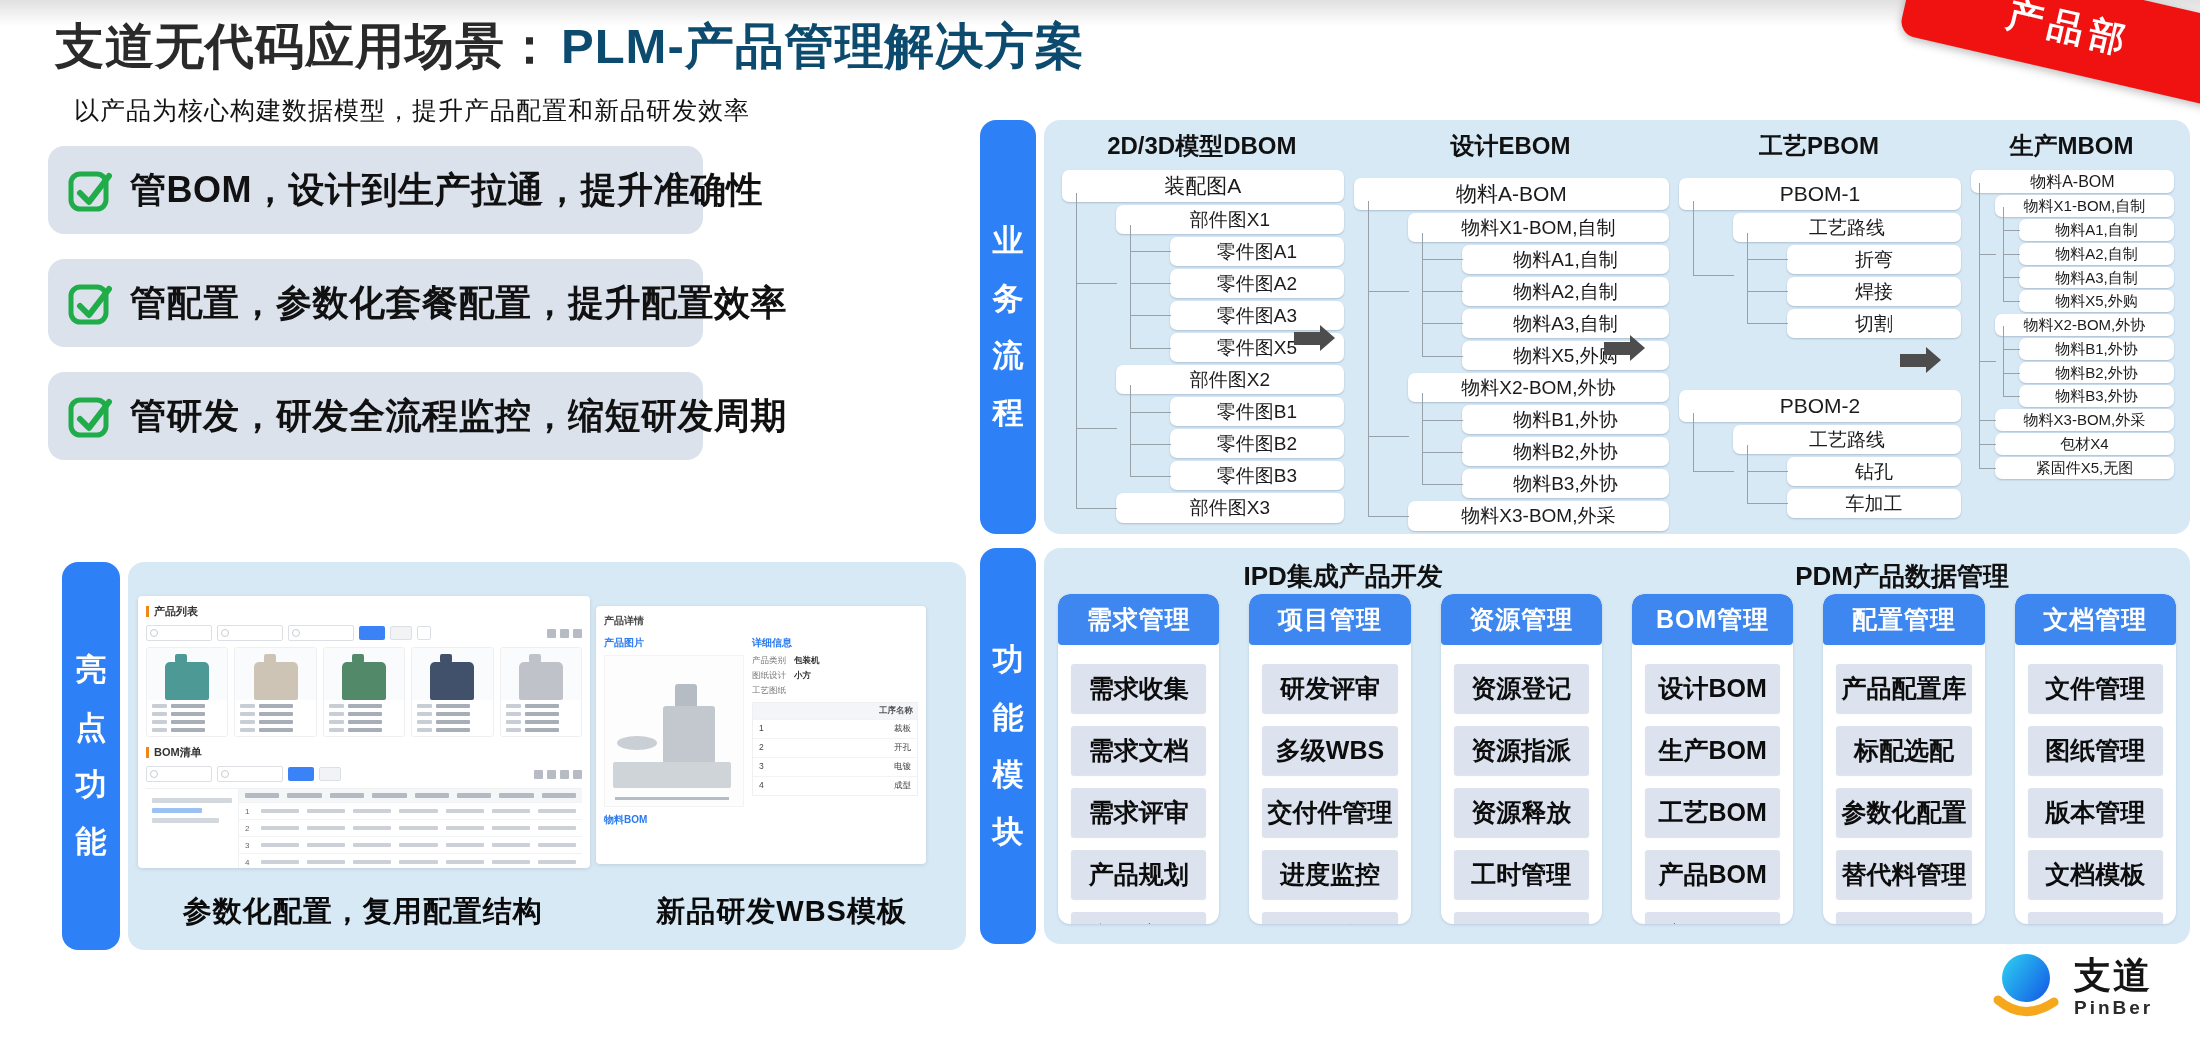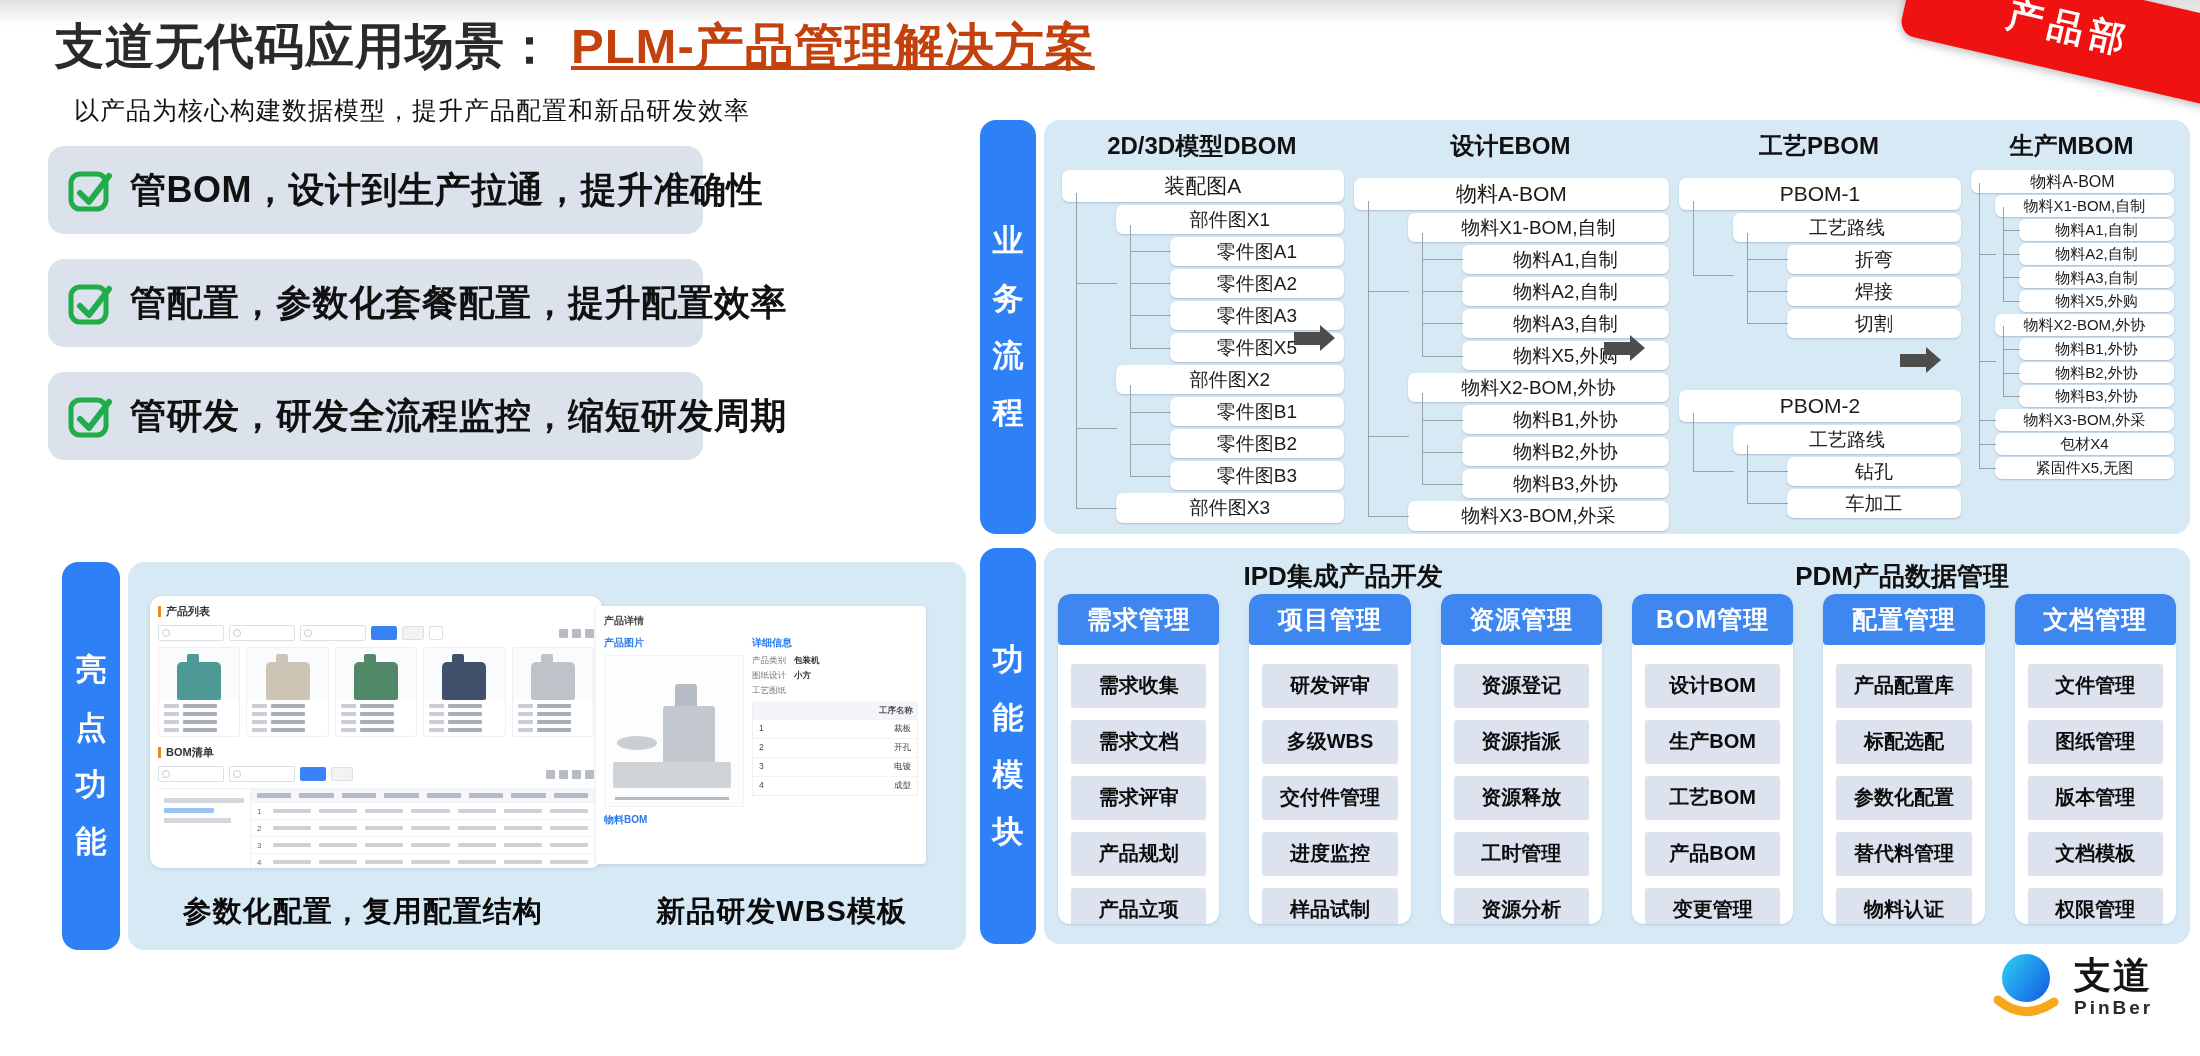--- a/index.html
+++ b/index.html
@@ -4,21 +4,21 @@
 <style>
   html,body{margin:0;padding:0;background:#fff;}
   body{font-family:"Liberation Sans","DejaVu Sans",sans-serif;color:#1c1c1c;}
   #stage{position:relative;width:2200px;height:1056px;overflow:hidden;background:#fff;}
   #stage::before{content:"";position:absolute;left:0;top:0;right:0;height:26px;
     background:linear-gradient(180deg,rgba(0,0,0,.12),rgba(0,0,0,0));pointer-events:none;}
 
   
   .title{position:absolute;left:55px;top:14px;font-size:49px;font-weight:800;letter-spacing:1px;white-space:nowrap;}
   .title .t-black{color:#2a2a2a;}
-  .title .t-blue{color:#c2410c;margin-left:16px;text-decoration:underline;}
+  .title .t-blue{color:#0c4a6e;margin-left:6px;}
   .badge{position:absolute;top:-16px;right:-34px;width:330px;height:88px;background:#f01111;border-radius:16px;
     transform:rotate(13deg);display:flex;align-items:center;justify-content:center;color:#fff;font-size:36px;
     font-weight:800;letter-spacing:6px;box-shadow:0 3px 8px rgba(0,0,0,.25);}
 
   
   .subtitle{position:absolute;left:74px;top:94px;font-size:25px;color:#141414;letter-spacing:1px;}
   .checks{position:absolute;left:48px;top:146px;width:655px;}
   .check-box{height:88px;background:#dbe2ec;border-radius:16px;margin-bottom:25px;display:flex;align-items:center;padding-left:20px;box-sizing:border-box;}
   .check-icon{flex:0 0 50px;height:48px;margin-right:12px;}
   .check-text{font-size:36px;font-weight:800;color:#111;white-space:nowrap;letter-spacing:.5px;}
@@ -69,33 +69,33 @@
   #fm-panel{left:1044px;top:548px;width:1146px;height:396px;padding:8px 14px 12px;}
   .fm-groups{display:flex;height:38px;align-items:flex-end;}
   .fm-group{text-align:center;font-size:26px;font-weight:600;color:#111;}
   .fm-group:nth-child(1){width:51%;}
   .fm-group:nth-child(2){width:49%;}
   .fm-cols{display:flex;gap:30px;height:330px;}
   .mod-card{flex:1;background:#fff;border-radius:12px;box-shadow:0 1px 3px rgba(50,70,100,.18);overflow:hidden;}
   .mod-head{background:#3f87f0;color:#fff;font-size:25px;font-weight:800;text-align:center;padding:9px 0;
     border-radius:12px 12px 4px 4px;letter-spacing:1px;}
   .mod-body{padding:6px 13px 10px;}
-  .mod-item{background:#dce3ee;border-radius:3px;text-align:center;font-size:20px;font-weight:800;color:#0d0d0d;
+  .mod-item{background:#dce3ee;border-radius:3px;text-align:center;font-size:25px;font-weight:800;color:#0d0d0d;
     padding:8px 0;margin-top:13px;box-shadow:0 1px 1px rgba(0,0,0,.12);white-space:nowrap;}
 
   
   #hl-tab{left:62px;top:562px;width:58px;height:388px;}
   #hl-panel{left:128px;top:562px;width:838px;height:388px;}
   .hl-cap-row{position:absolute;left:0;right:0;bottom:18px;display:flex;}
   .hl-cap{font-size:29px;font-weight:800;color:#0b0b0b;text-align:center;letter-spacing:1px;}
   .hl-cap:nth-child(1){width:56%;}
   .hl-cap:nth-child(2){width:44%;}
 
   
-  #shotA{position:absolute;left:22px;top:34px;width:452px;height:272px;background:#fff;border-radius:12px;
+  #shotA{position:absolute;left:10px;top:34px;width:452px;height:272px;background:#fff;border-radius:4px;
     box-shadow:0 1px 4px rgba(0,0,0,.12);padding:8px;box-sizing:border-box;overflow:hidden;}
   .sa-head{display:flex;align-items:center;gap:5px;font-size:11px;font-weight:800;color:#333;}
   .orange-bar{width:3px;height:11px;background:#f08519;}
   .sa-search{display:flex;align-items:center;gap:5px;margin:6px 0 6px;}
   .mini-input{width:64px;height:14px;border:1px solid #dcdfe4;border-radius:2px;background:#fff;position:relative;}
   .mini-input::before{content:"";position:absolute;left:3px;top:3px;width:8px;height:8px;border-radius:50%;border:1px solid #c7ccd4;box-sizing:border-box;}
   .mini-btn{height:14px;border-radius:2px;}
   .mini-btn.blue{width:26px;background:#3b82f6;}
   .mini-btn.gray{width:22px;background:#f2f3f5;border:1px solid #dcdfe4;box-sizing:border-box;}
   .mini-btn.funnel{width:14px;background:#fff;border:1px solid #dcdfe4;box-sizing:border-box;}

